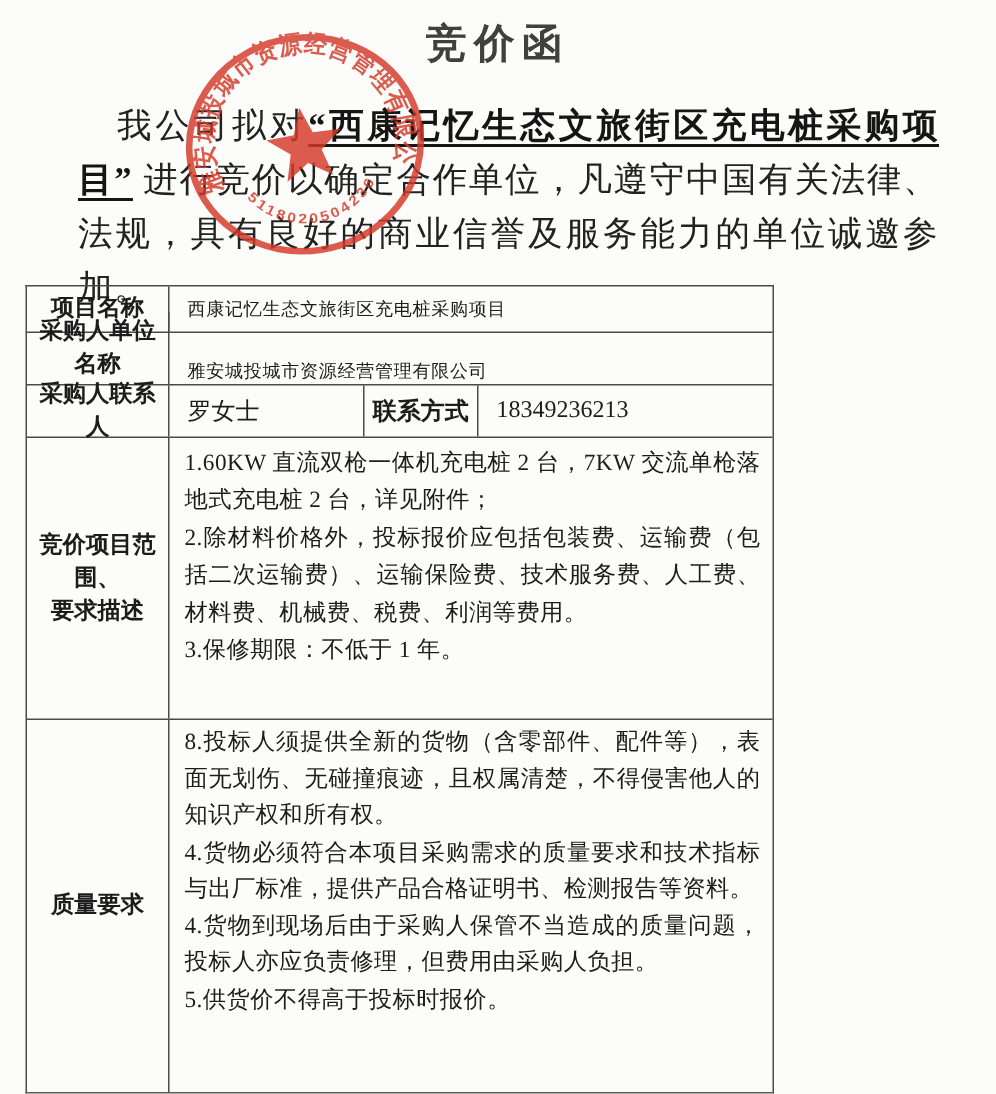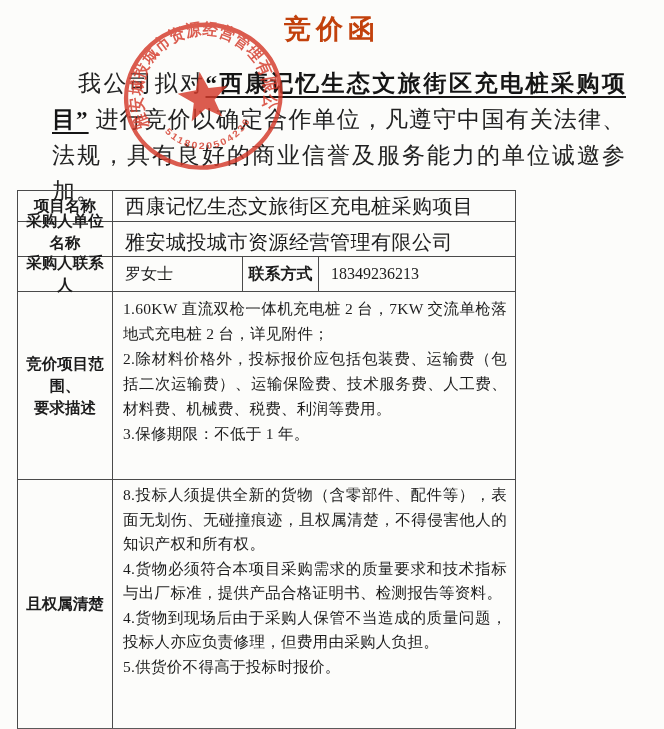--- a/index.html
+++ b/index.html
@@ -14,21 +14,21 @@
   .page{position:relative;width:664px;height:729px;}
 
   
   .doc-title{
     margin:12px 0 0 0;
     text-align:center;
     font-size:27px;
     line-height:34px;
     font-weight:bold;
     letter-spacing:5px;
-    color:#c2410c;
+    color:#404040;
   }
 
   
   .intro{
     margin:20px 38px 4px 52px;
     font-size:23px;
     line-height:36px;
     letter-spacing:1px;
     text-align:justify;
     text-indent:26px;
@@ -63,21 +63,21 @@
     font-weight:bold;
     font-size:15.5px;
     white-space:pre-line;
     line-height:22px;
     padding:2px;
   }
   .cell-value{
     flex:1;
     display:flex;align-items:center;
     padding-left:12px;
-    font-size:20px;
+    font-size:12px;
     letter-spacing:0.5px;
   }
   .row-h1{height:31px;}
   .row-h2{height:35px;align-items:flex-end;}
   .row-h3{height:35px;}
   .row-scope{height:188px;}
   .row-quality{height:248px;}
   .cell-contact-value{width:130px;flex:0 0 130px;display:flex;align-items:center;padding-left:12px;}
   .cell-method-label{
     width:76px;flex:0 0 76px;
@@ -162,21 +162,21 @@
       <div class="cell cell-label">竞价项目范围、
 要求描述</div>
       <div class="cell cell-items">
         <div class="item">1.60KW 直流双枪一体机充电桩 2 台，7KW 交流单枪落地式充电桩 2 台，详见附件；</div>
         <div class="item">2.除材料价格外，投标报价应包括包装费、运输费（包括二次运输费）、运输保险费、技术服务费、人工费、材料费、机械费、税费、利润等费用。</div>
         <div class="item">3.保修期限：不低于 1 年。</div>
       </div>
     </div>
 
     <div class="t-row row-quality">
-      <div class="cell cell-label">且权属清楚</div>
+      <div class="cell cell-label">质量要求</div>
       <div class="cell cell-items">
         <div class="item">8.投标人须提供全新的货物（含零部件、配件等），表面无划伤、无碰撞痕迹，且权属清楚，不得侵害他人的知识产权和所有权。</div>
         <div class="item">4.货物必须符合本项目采购需求的质量要求和技术指标与出厂标准，提供产品合格证明书、检测报告等资料。</div>
         <div class="item">4.货物到现场后由于采购人保管不当造成的质量问题，投标人亦应负责修理，但费用由采购人负担。</div>
         <div class="item">5.供货价不得高于投标时报价。</div>
       </div>
     </div>
 
   </div>
 </div>

